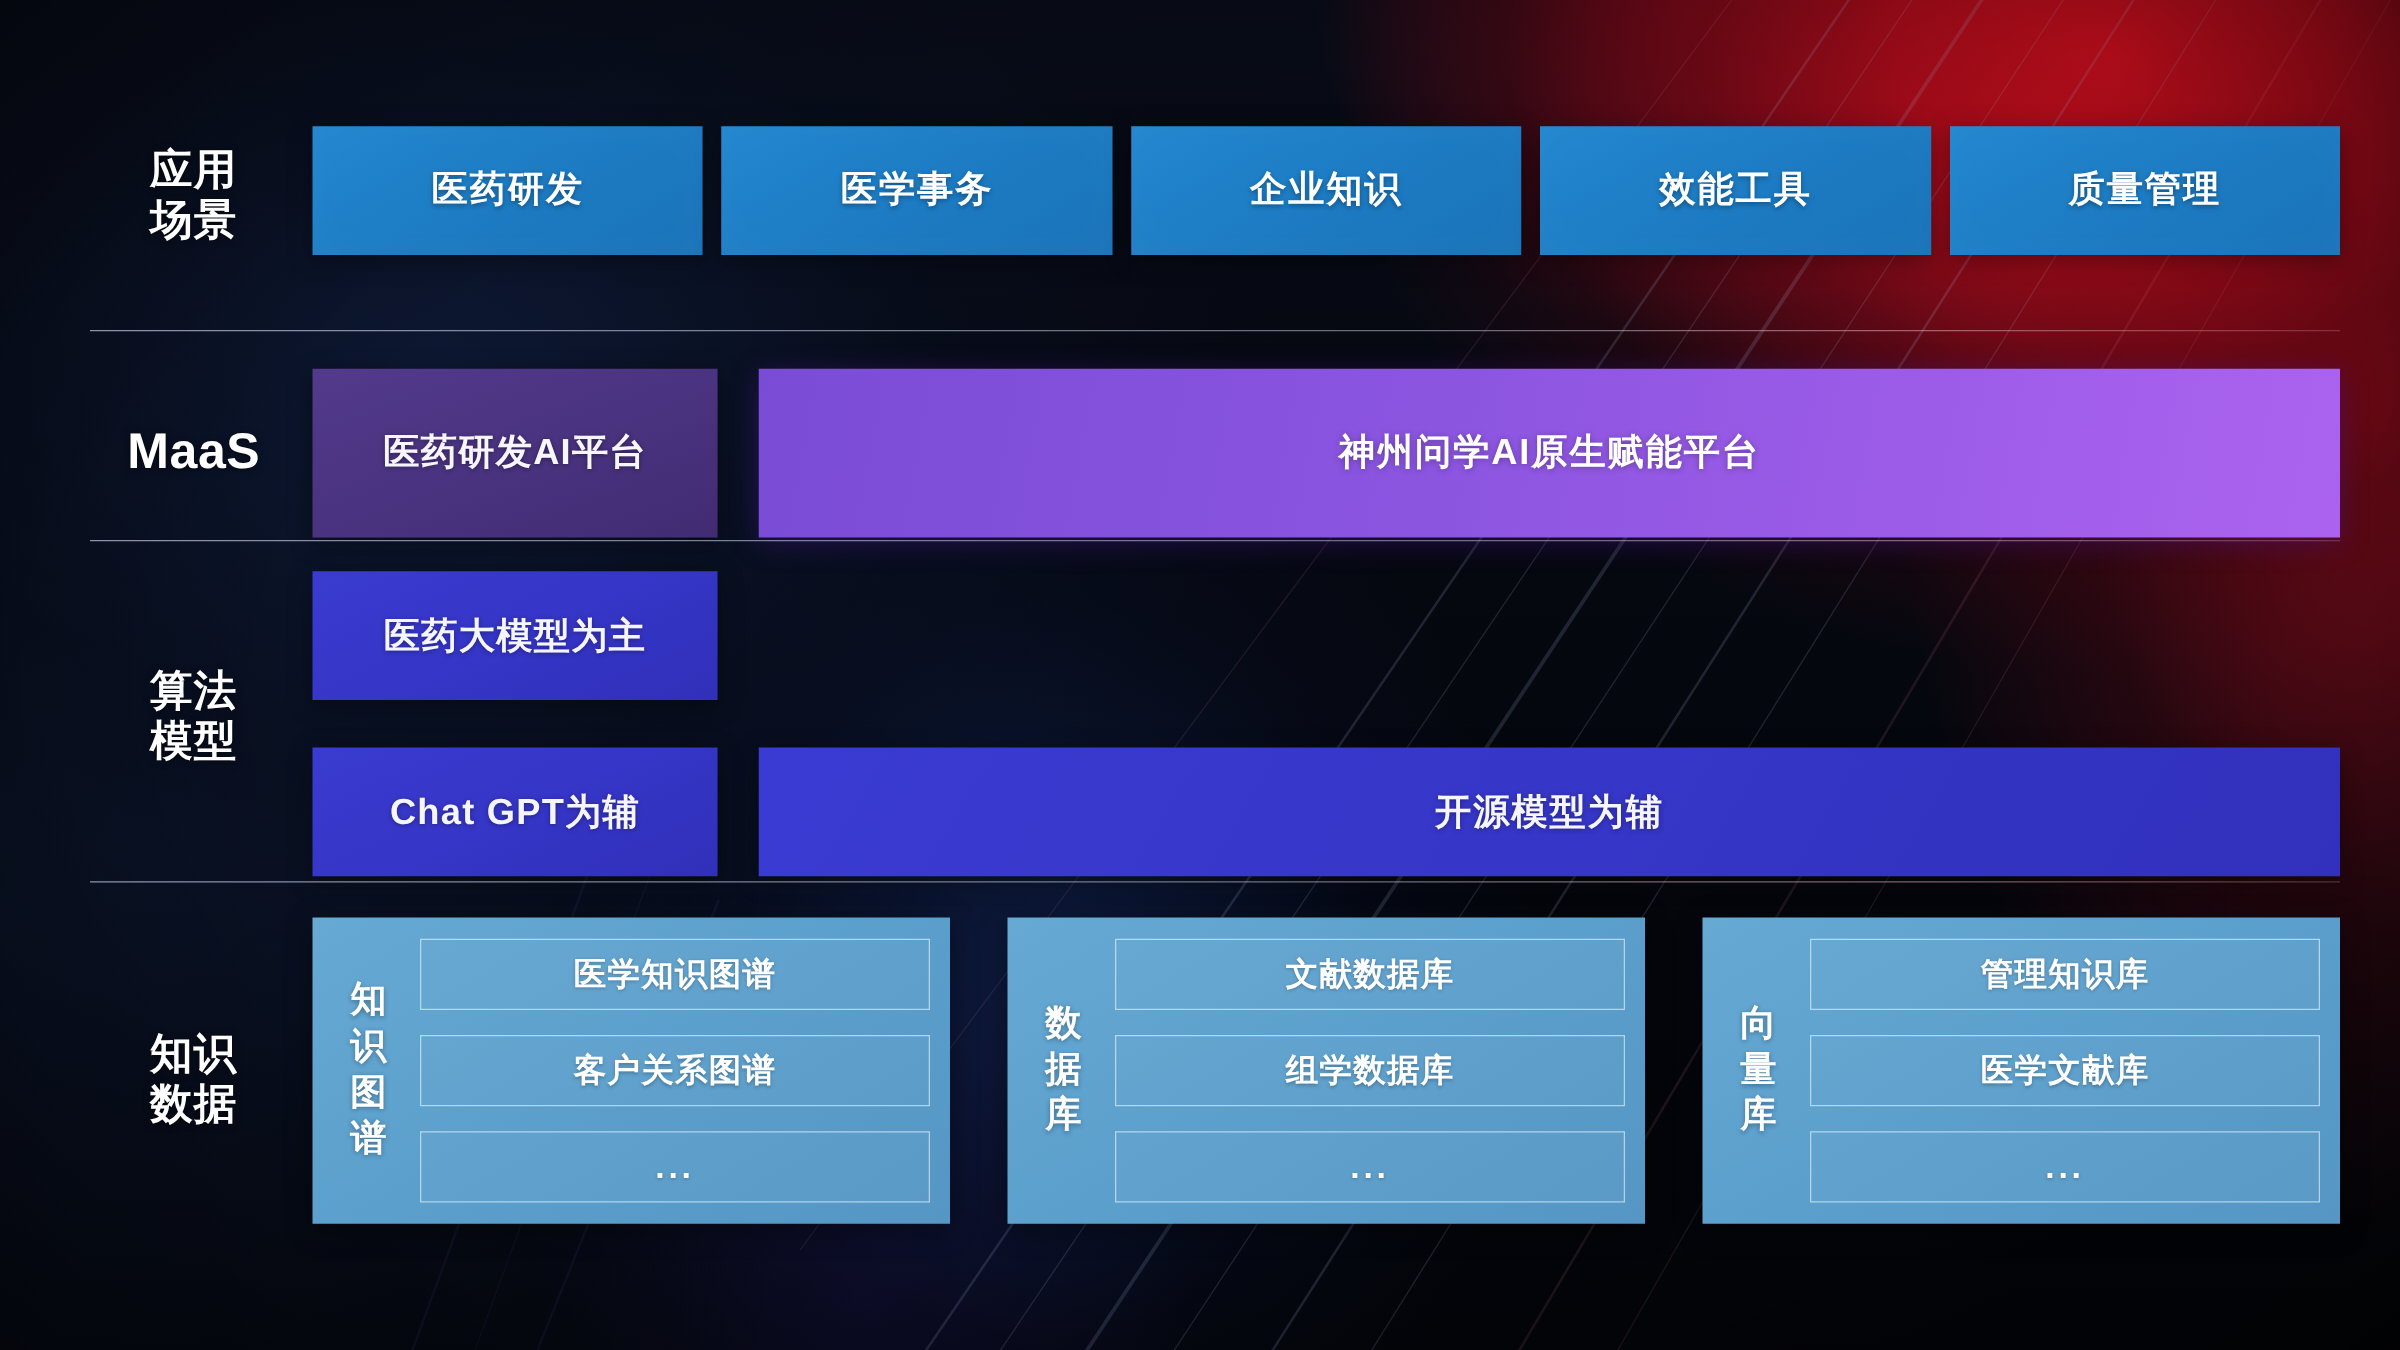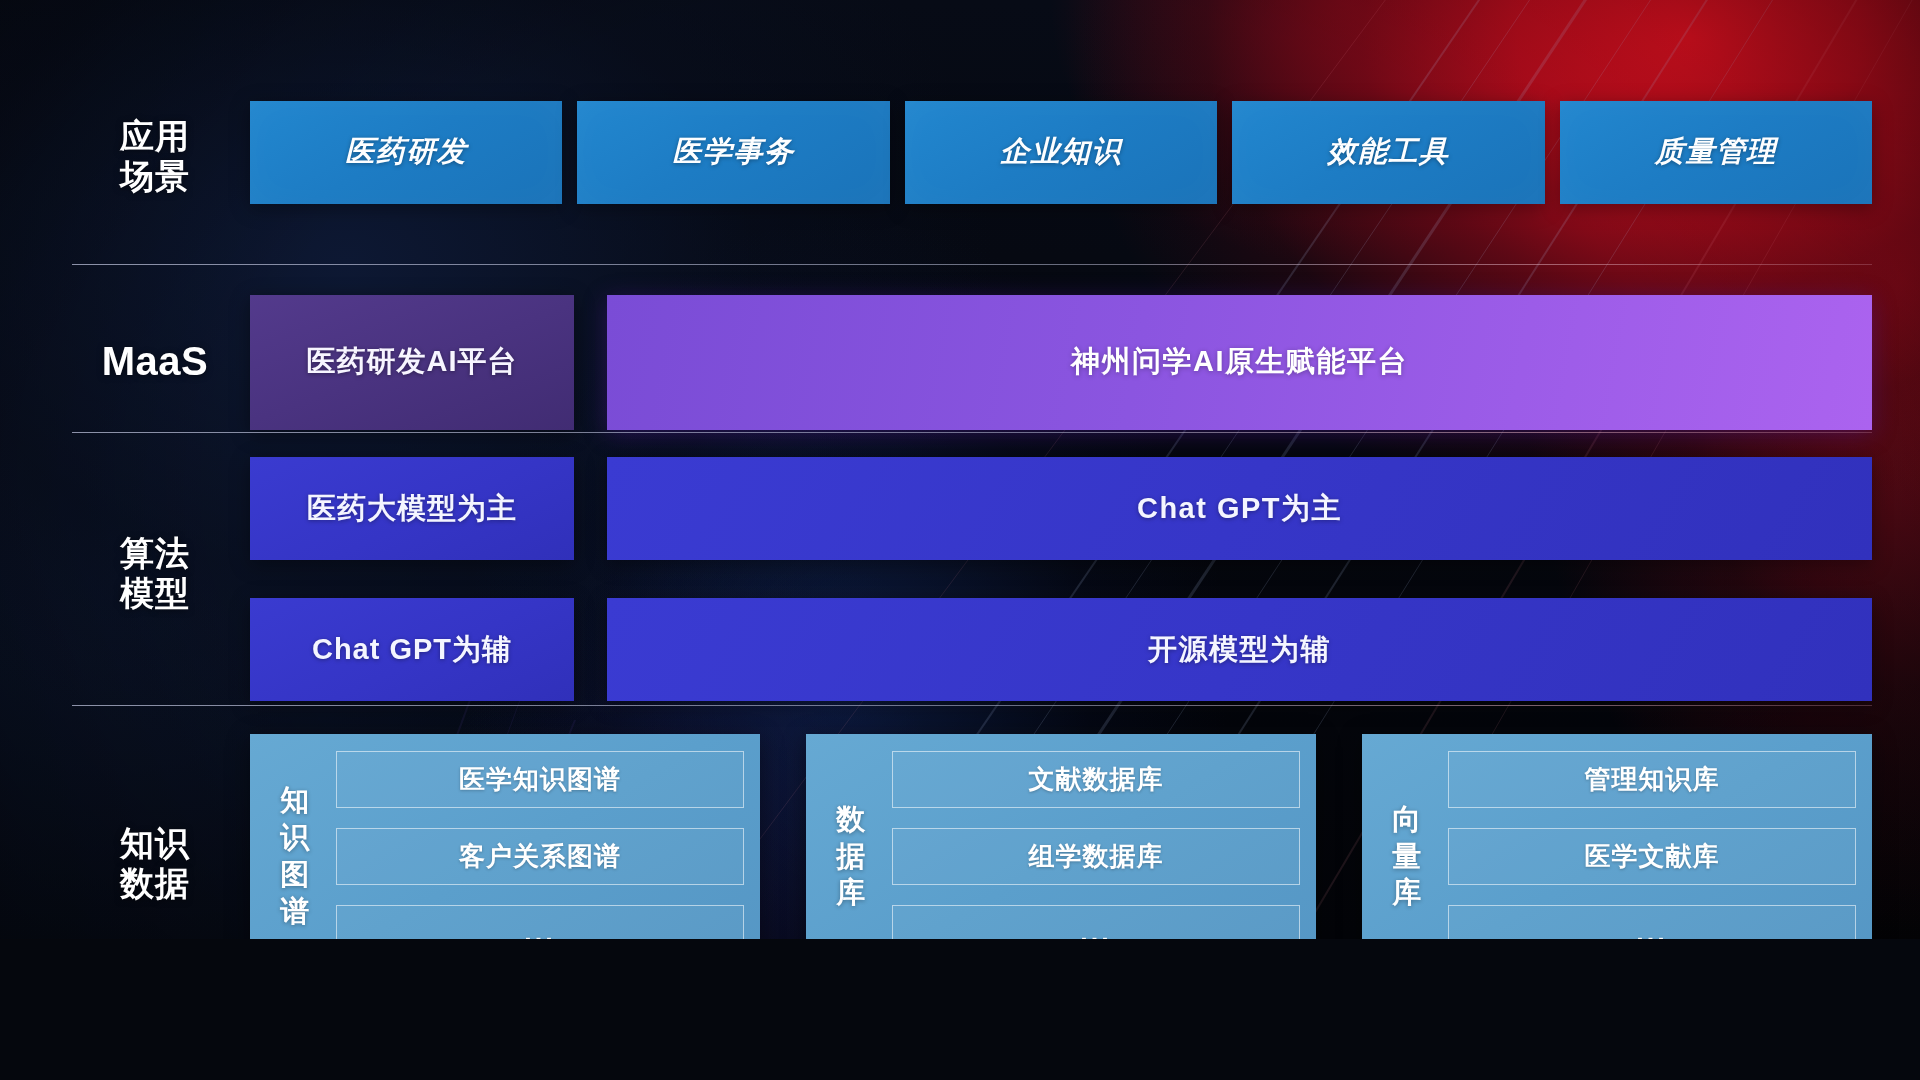--- a/index.html
+++ b/index.html
@@ -9,21 +9,21 @@
     height: 1080px;
     overflow: hidden;
     background: #05070d;
     font-family: "Liberation Sans", "DejaVu Sans", sans-serif;
   }
 
   
   #stage {
     position: relative;
     width: 1920px;
-    height: 939px;
+    height: 1080px;
     background: #14532d;
     overflow: hidden;
   }
   .bg-layer { position: absolute; inset: 0; pointer-events: none; }
 
   .bg-base {
     background:
       radial-gradient(ellipse 900px 700px at 18% 28%, #0d1833 0%, rgba(8,14,30,0.55) 45%, rgba(4,6,12,0) 72%),
       radial-gradient(ellipse 1100px 900px at 6% 62%, #0a1328 0%, rgba(5,8,18,0) 70%),
       linear-gradient(180deg, #070b16 0%, #05070e 55%, #030408 100%);
@@ -78,21 +78,21 @@
     background: linear-gradient(90deg, rgba(185,190,215,0.75) 0%, rgba(185,190,215,0.55) 55%, rgba(220,170,185,0.55) 82%, rgba(200,140,160,0.30) 100%);
   }
 
   .cards {
     position: absolute;
     left: 250px;
     right: 48px;
   }
 
   
-  .scenario-track { display: flex; gap: 15px; font-style: italic; }
+  .scenario-track { display: flex; gap: 15px; }
   .scenario-card {
     flex: 1;
     height: 103px;
     background: linear-gradient(150deg, #2287cf 0%, #1d7cc4 48%, #1a73b9 100%);
     display: flex;
     align-items: center;
     justify-content: center;
     color: #fdfeff;
     font-size: 29px;
     font-weight: 700;
@@ -274,23 +274,20 @@
 
     <div class="row" style="top:465px;height:228px;">
       <div class="row-label" style="top:68px;">算法
 模型</div>
       <div class="cards">
         <div class="algo-track">
           <div class="algo-line">
             <div class="algo-left">
               <span>医药大模型为主</span>
             </div>
-            <div class="algo-right">
-              <span>Chat GPT为主</span>
-            </div>
           </div>
           <div class="algo-line">
             <div class="algo-left">
               <span>Chat GPT为辅</span>
             </div>
             <div class="algo-right">
               <span>开源模型为辅</span>
             </div>
           </div>
         </div>

